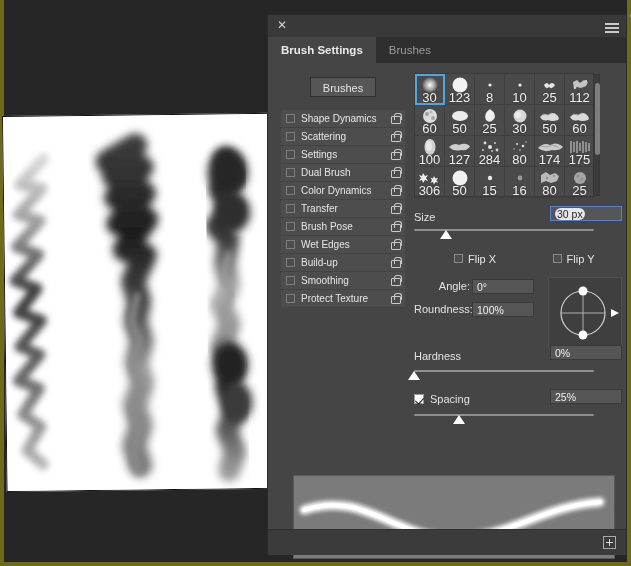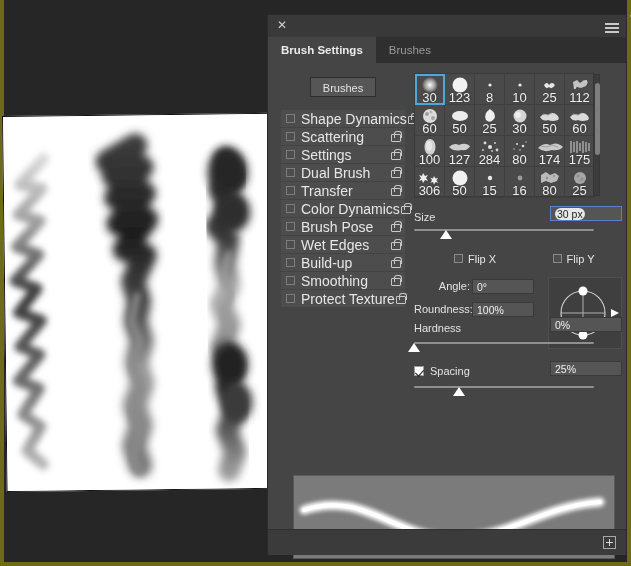--- a/index.html
+++ b/index.html
@@ -112,21 +112,21 @@
     cursor:pointer;
   }
   .optrow .cb {
     width:9px; height:9px;
     margin:0 6px 0 5px;
     border:1px solid #7d7d7d;
     background:#4d4d4d;
     flex:0 0 auto;
   }
   .optrow .olabel {
-    font-size:14px; color:#e6e6e6;
+    font-size:10px; color:#e6e6e6;
     flex:1 1 auto; white-space:nowrap;
   }
   .optrow .lock {
     flex:0 0 auto; margin-right:5px;
     width:10px; height:11px; position:relative;
   }
   .optrow .lock::before{
     content:""; position:absolute; left:1px; bottom:0;
     width:8px; height:6px;
     border:1.2px solid #c9c9c9; border-radius:1px;
@@ -362,26 +362,26 @@
           <span class="olabel">Settings</span>
           <span class="lock"></span>
         </div>
         <div class="optrow">
           <span class="cb"></span>
           <span class="olabel">Dual Brush</span>
           <span class="lock"></span>
         </div>
         <div class="optrow">
           <span class="cb"></span>
+          <span class="olabel">Color Dynamics</span>
+          <span class="lock"></span>
+        </div>
+        <div class="optrow">
+          <span class="cb"></span>
           <span class="olabel">Transfer</span>
-          <span class="lock"></span>
-        </div>
-        <div class="optrow">
-          <span class="cb"></span>
-          <span class="olabel">Color Dynamics</span>
           <span class="lock"></span>
         </div>
         <div class="optrow">
           <span class="cb"></span>
           <span class="olabel">Brush Pose</span>
           <span class="lock"></span>
         </div>
         <div class="optrow">
           <span class="cb"></span>
           <span class="olabel">Wet Edges</span>
@@ -687,21 +687,21 @@
           </div>
         </div>
 
         <div style="position:relative; margin-top:7px; height:16px; width:124px;">
           <span class="ctl-label" style="position:absolute; left:0; top:1px;">Roundness:</span>
           <div class="numfield" style="position:absolute; left:58px; top:0; width:62px;">
             <span>100%</span>
           </div>
         </div>
 
-        <div style="position:relative; margin-top:0; height:16px;">
+        <div style="position:relative; margin-top:28px; height:16px;">
           <span class="ctl-label">Hardness</span>
           <div class="numfield" style="position:absolute; right:4px; top:-1px; width:72px;">
             <span>0%</span>
           </div>
         </div>
         <div class="slider" style="margin-top:6px; width:180px;">
           <div class="track"></div>
           <div class="knob" id="hardKnob" style="left: 0%;"></div>
         </div>
 

